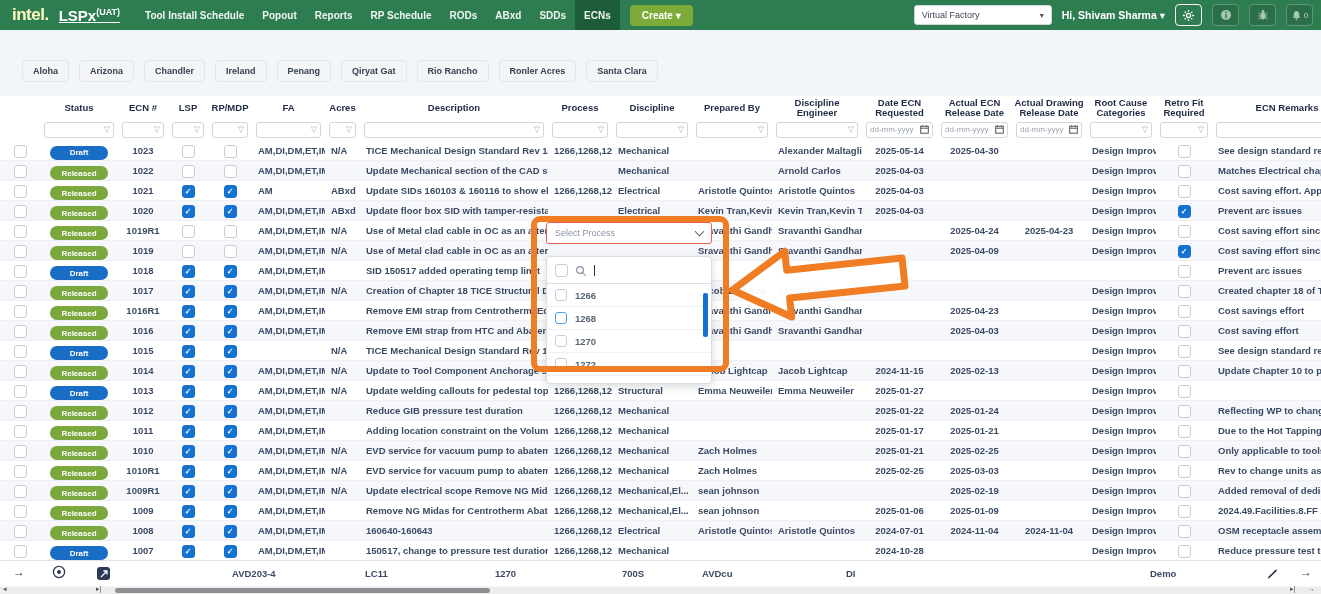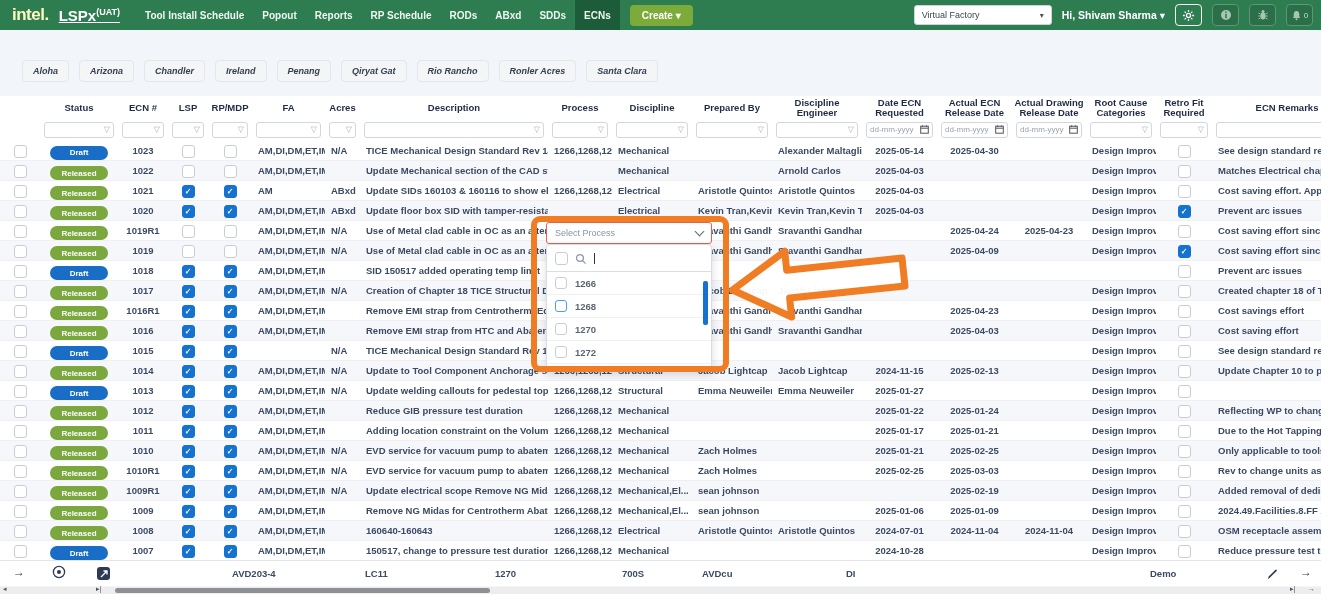--- a/index.html
+++ b/index.html
@@ -25,21 +25,21 @@
                     padding:0 7px; cursor:pointer; }
   .greeting { color:#fff; font-size:10.5px; font-weight:700; cursor:pointer; white-space:nowrap; }
   .icon-btn { width:27px; height:22px; border-radius:4px; display:flex; align-items:center; justify-content:center; cursor:pointer; }
   .icon-btn.gear { border:1px solid rgba(255,255,255,.95); }
   .icon-btn.muted { background:#2a6f47; border:1px solid #5e9678; color:#a8c6b4; }
   .bell-count { font-size:8px; color:#c9dbd0; margin-left:2px; }
 
   
   .chips { position:absolute; top:60px; left:22px; display:flex; gap:10px; }
   .chip { background:#f4f5f7; border:1px solid #e3e6ea; border-radius:4px; padding:5px 10px;
-          font-size:9px; font-weight:700; color:#374151; cursor:pointer; white-space:nowrap;font-style:italic; }
+          font-size:9px; font-weight:700; color:#374151; cursor:pointer; white-space:nowrap; }
   .actions { position:absolute; top:58px; right:8px; display:flex; gap:12px; }
   .btn { height:27px; border-radius:6px; font-size:10px; font-weight:700; padding:0 16px; cursor:pointer;
          border:1.5px solid transparent; white-space:nowrap; }
   .btn.outline { background:#fff; border-color:#2b2f36; color:#15181d; }
   .btn.pink { background:#f2a2ae; color:#fff; border:none; }
   .btn.green { background:#7aa83c; color:#fff; border:none; }
 
   
   .tablewrap { position:absolute; top:96px; left:0; width:1321px; height:464px; overflow:hidden; background:#fff; }
   table { border-collapse:collapse; table-layout:fixed; width:1362px; }
@@ -64,21 +64,21 @@
          background:#fff; align-items:center; justify-content:center; vertical-align:middle; cursor:pointer; }
   .cbx.on { background:#1572d0; border-color:#1572d0; color:#fff; font-size:8px; font-weight:700; }
 
   
   .proc-select { position:absolute; left:546px; top:222px; width:166px; height:22px; background:#fff;
                  border:1.5px solid #e8604f; border-radius:3px; display:flex; align-items:center;
                  justify-content:space-between; padding:0 8px; z-index:40; cursor:pointer; }
   .proc-select .ph { color:#8a94a6; font-size:9px; }
   .chev { width:7px; height:7px; border-right:1.5px solid #5f6b7a; border-bottom:1.5px solid #5f6b7a;
           transform:rotate(45deg); margin-top:-3px; }
-  .proc-panel { position:absolute; left:546px; top:244px; width:166px; height:128px; background:#fff;
+  .proc-panel { position:absolute; left:546px; top:256px; width:166px; height:128px; background:#fff;
                 border:1px solid #d8dde3; border-radius:4px; box-shadow:0 3px 8px rgba(20,30,50,.15);
                 z-index:40; overflow:hidden; }
   .search-row { display:flex; align-items:center; gap:7px; padding:7px 8px 6px; border-bottom:1px solid #d9dee5; }
   .cursor { width:1px; height:11px; background:#333; }
   .opt { display:flex; align-items:center; gap:8px; padding:5px 8px; font-size:9.5px; color:#5a6573;
          font-weight:600; border-bottom:1px solid #eef1f4; cursor:pointer; }
   .opt .cbx { width:12px; height:12px; }
   .opt.hl .cbx { border-color:#4f9ce8; }
   .proc-scroll { position:absolute; right:3px; top:36px; width:5px; height:44px; background:#1572d0; border-radius:2px; }
 

